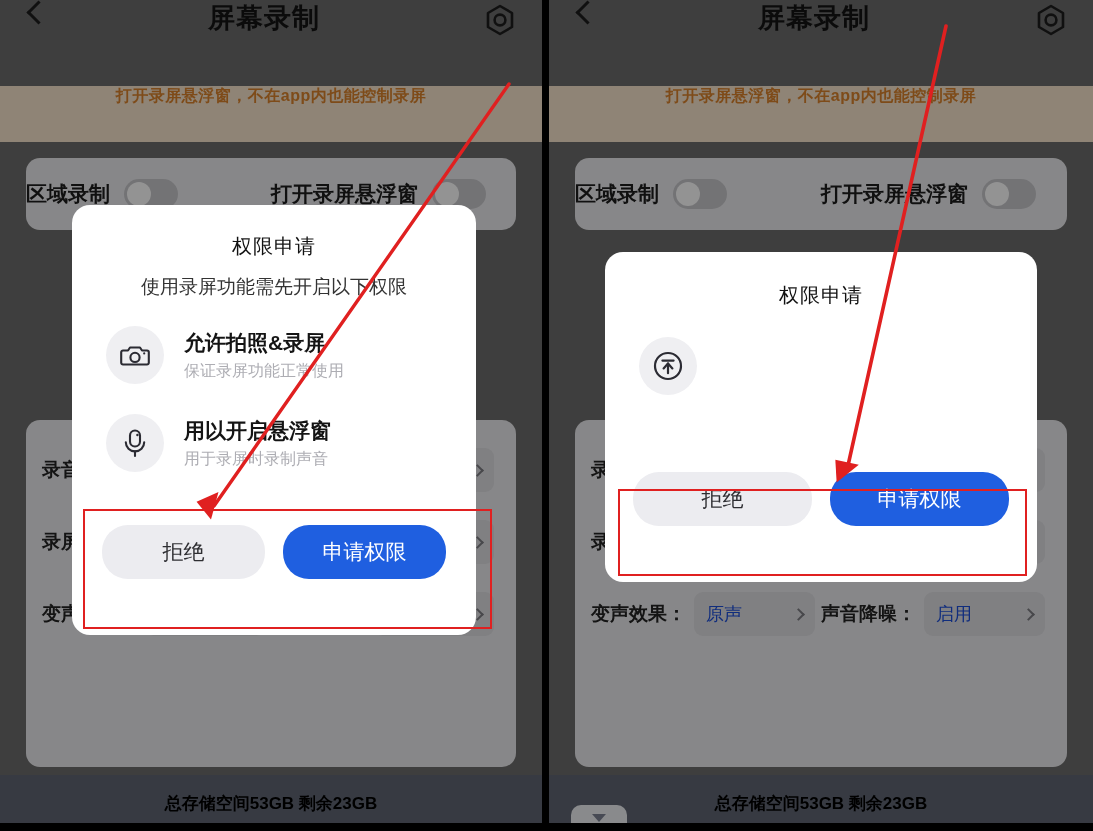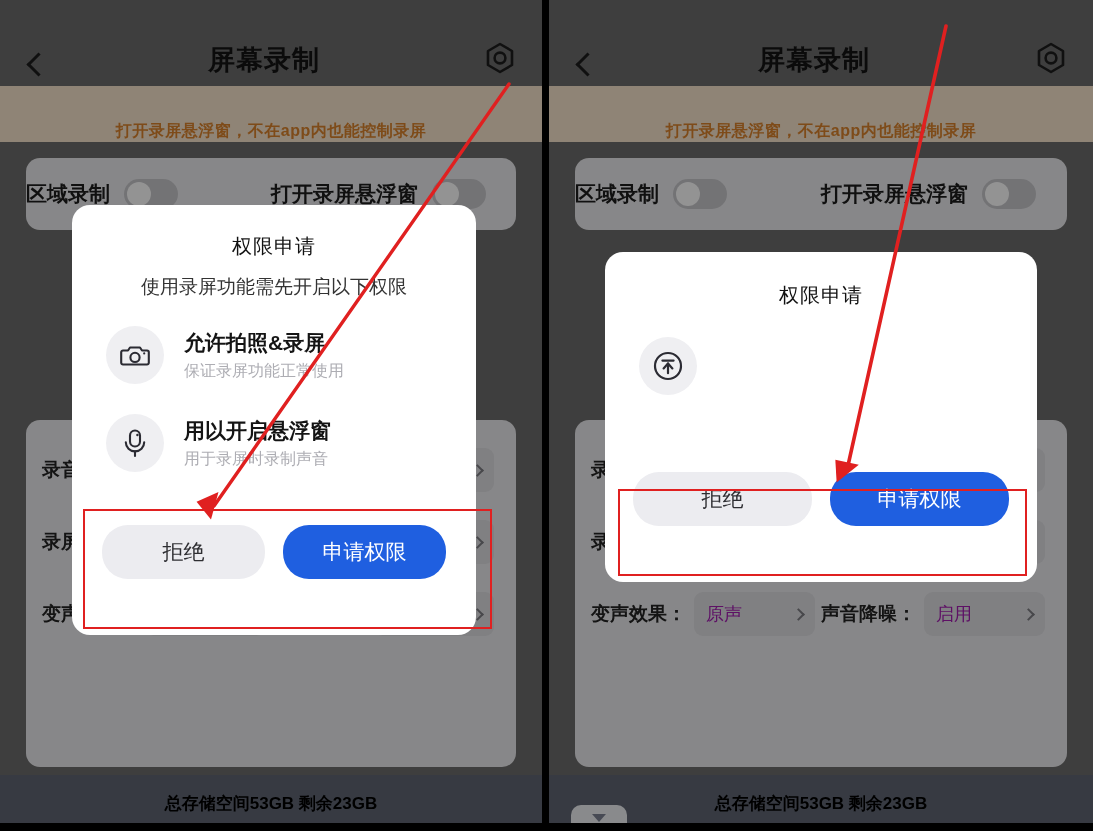--- a/index.html
+++ b/index.html
@@ -24,21 +24,21 @@
   .scrim {
     position: absolute; inset: 0;
     background: rgba(0,0,0,0.42);
     z-index: 5;
     pointer-events: none;
   }
 
   
   .appbar {
     position: absolute; left: 0; right: 0; top: 0; height: 78px;
-    display: flex; align-items: flex-end; justify-content: space-between;
+    display: flex; align-items: flex-start; justify-content: space-between;
     padding: 0 22px;
     color: #1b1b1b;
     z-index: 2;
   }
   .back-chevron {
     width: 26px; height: 26px; position: relative; flex: 0 0 auto;
   }
   .back-chevron::before {
     content: ""; position: absolute; left: 8px; top: 4px;
     width: 14px; height: 14px;
@@ -47,21 +47,21 @@
   }
   .appbar-title {
     font-size: 27px; font-weight: 700; letter-spacing: 1px; color: #131313;
   }
   .gear-wrap { width: 40px; height: 40px; display:flex; align-items:center; justify-content:center; }
 
   
   .tip {
     position: absolute; left: 0; right: 0; top: 86px; height: 56px;
     background: #f6e3cc;
-    display: flex; align-items: flex-end; justify-content: center;
+    display: flex; align-items: flex-start; justify-content: center;
     z-index: 2;
   }
   .tip-text { font-size: 16px; font-weight: 700; color: #d9822b; letter-spacing: .5px; }
 
   
   .card {
     position: absolute; left: 26px; right: 26px;
     background: #e9e9ec; border-radius: 14px;
     z-index: 2;
   }
@@ -83,21 +83,21 @@
   .srow {
     display: flex; align-items: center; height: 72px;
   }
   .scell { flex: 1 1 0; display: flex; align-items: center; gap: 8px; padding-right: 6px; }
   .scell-label { font-size: 19px; font-weight: 600; color: #232323; white-space: nowrap; }
   .scell-value {
     flex: 1 1 auto; display: flex; align-items: center; justify-content: space-between;
     background: #dcdce0; border-radius: 9px; height: 44px; padding: 0 12px;
     min-width: 104px;
   }
-  .scell-value .v { font-size: 18px; color: #a21caf; white-space: nowrap; }
+  .scell-value .v { font-size: 18px; color: #1d4ed8; white-space: nowrap; }
   .chev { width: 9px; height: 9px; border-right: 2px solid #7c7c82; border-top: 2px solid #7c7c82; transform: rotate(45deg); flex:0 0 auto; }
 
   
   .storage {
     position: absolute; left: 0; right: 0; bottom: 0; height: 56px;
     background: #5f6573;
     display: flex; align-items: center; justify-content: center;
     z-index: 2;
   }
   .storage-text { font-size: 17px; color: #000000; font-weight: 600; white-space: nowrap; }

